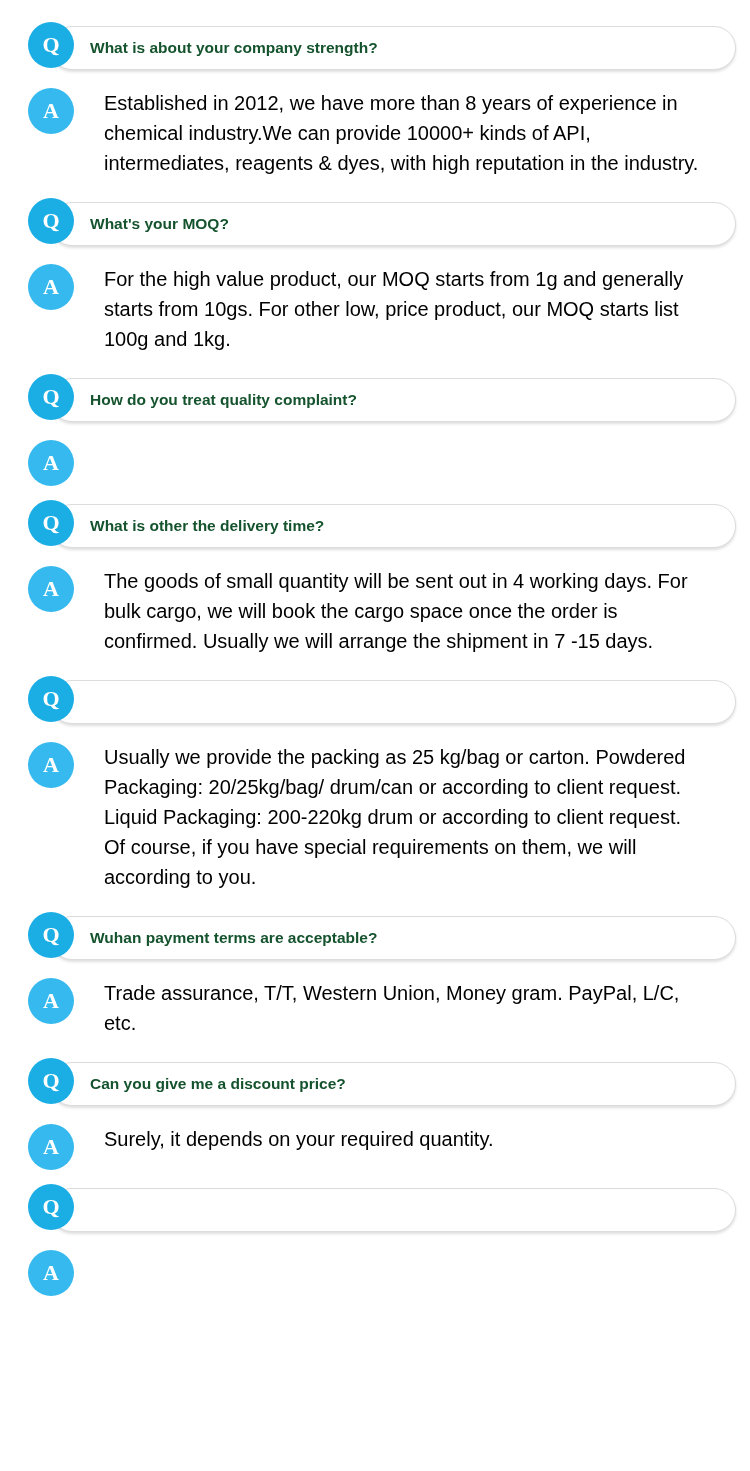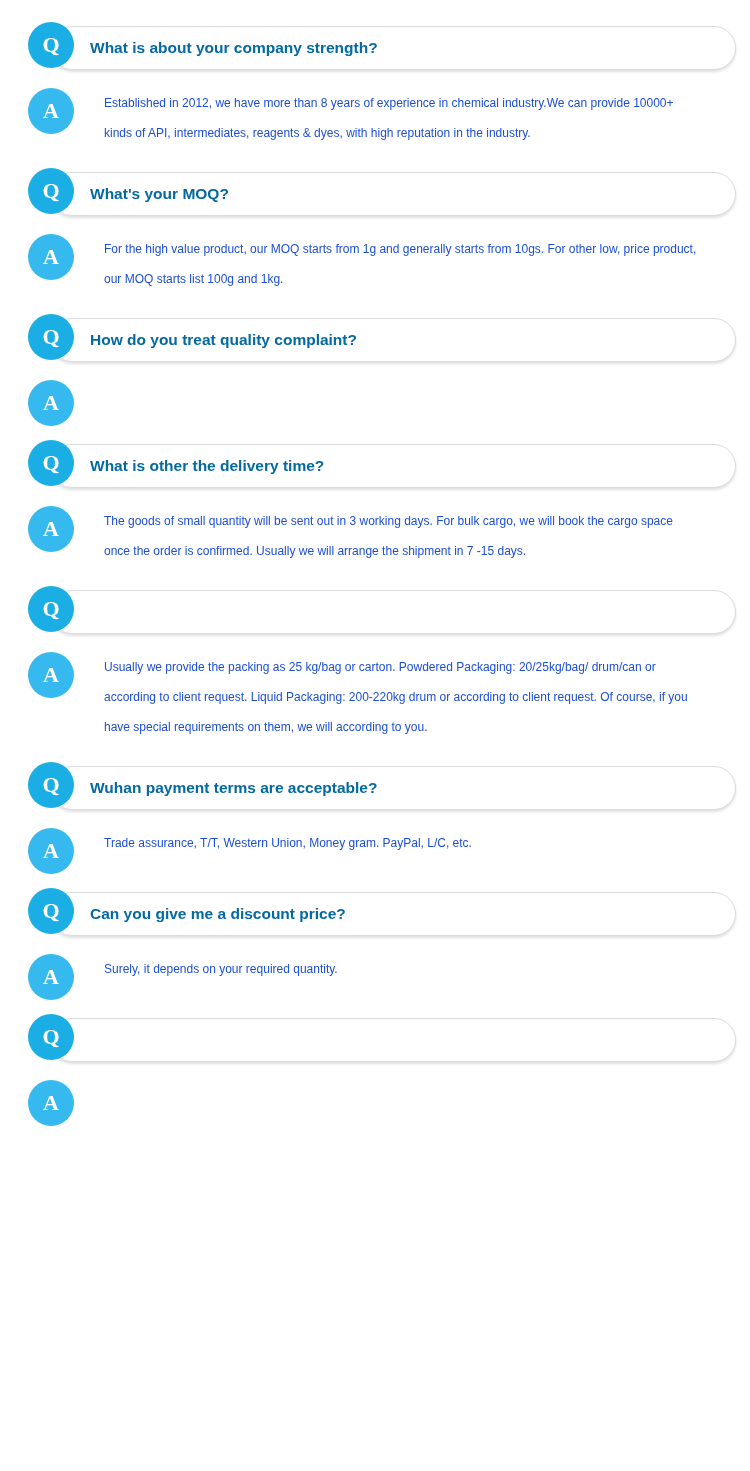--- a/index.html
+++ b/index.html
@@ -39,21 +39,21 @@
   }
   .q-text {
     position: absolute;
     left: 76px;
     right: 40px;
     top: 4px;
     height: 44px;
     line-height: 44px;
     font-size: 15.5px;
     font-weight: bold;
-    color: #0369a1;
+    color: #14532d;
     white-space: nowrap;
     overflow: hidden;
   }
   .badge {
     position: absolute;
     left: 14px;
     top: 0;
     width: 46px;
     height: 46px;
     border-radius: 50%;
@@ -70,23 +70,23 @@
   .badge.a { background: #35b9ee; }
   
   .a-row {
     position: relative;
     min-height: 56px;
     padding: 6px 34px 10px 90px;
     margin-bottom: 4px;
   }
   .a-row .badge { top: 6px; }
   .a-text {
-    font-size: 12px;
+    font-size: 20px;
     line-height: 30px;
-    color: #1d4ed8;
+    color: #000000;
   }
 </style>
 </head>
 <body>
 
 <div id="faq-list">
     <div class="faq-block">
       <div class="q-row">
         <div class="q-pill"></div>
         <div class="badge q">Q</div>
@@ -119,21 +119,21 @@
       </div>
     </div>
     <div class="faq-block">
       <div class="q-row">
         <div class="q-pill"></div>
         <div class="badge q">Q</div>
         <div class="q-text">What is other the delivery time?</div>
       </div>
       <div class="a-row">
         <div class="badge a">A</div>
-        <div class="a-text">The goods of small quantity will be sent out in 3 working days. For bulk cargo, we will book the cargo space once the order is confirmed. Usually we will arrange the shipment in 7 -15 days.</div>
+        <div class="a-text">The goods of small quantity will be sent out in 4 working days. For bulk cargo, we will book the cargo space once the order is confirmed. Usually we will arrange the shipment in 7 -15 days.</div>
       </div>
     </div>
     <div class="faq-block">
       <div class="q-row">
         <div class="q-pill"></div>
         <div class="badge q">Q</div>
       </div>
       <div class="a-row">
         <div class="badge a">A</div>
         <div class="a-text">Usually we provide the packing as 25 kg/bag or carton. Powdered Packaging: 20/25kg/bag/ drum/can or according to client request. Liquid Packaging: 200-220kg drum or according to client request. Of course, if you have special requirements on them, we will according to you.</div>

